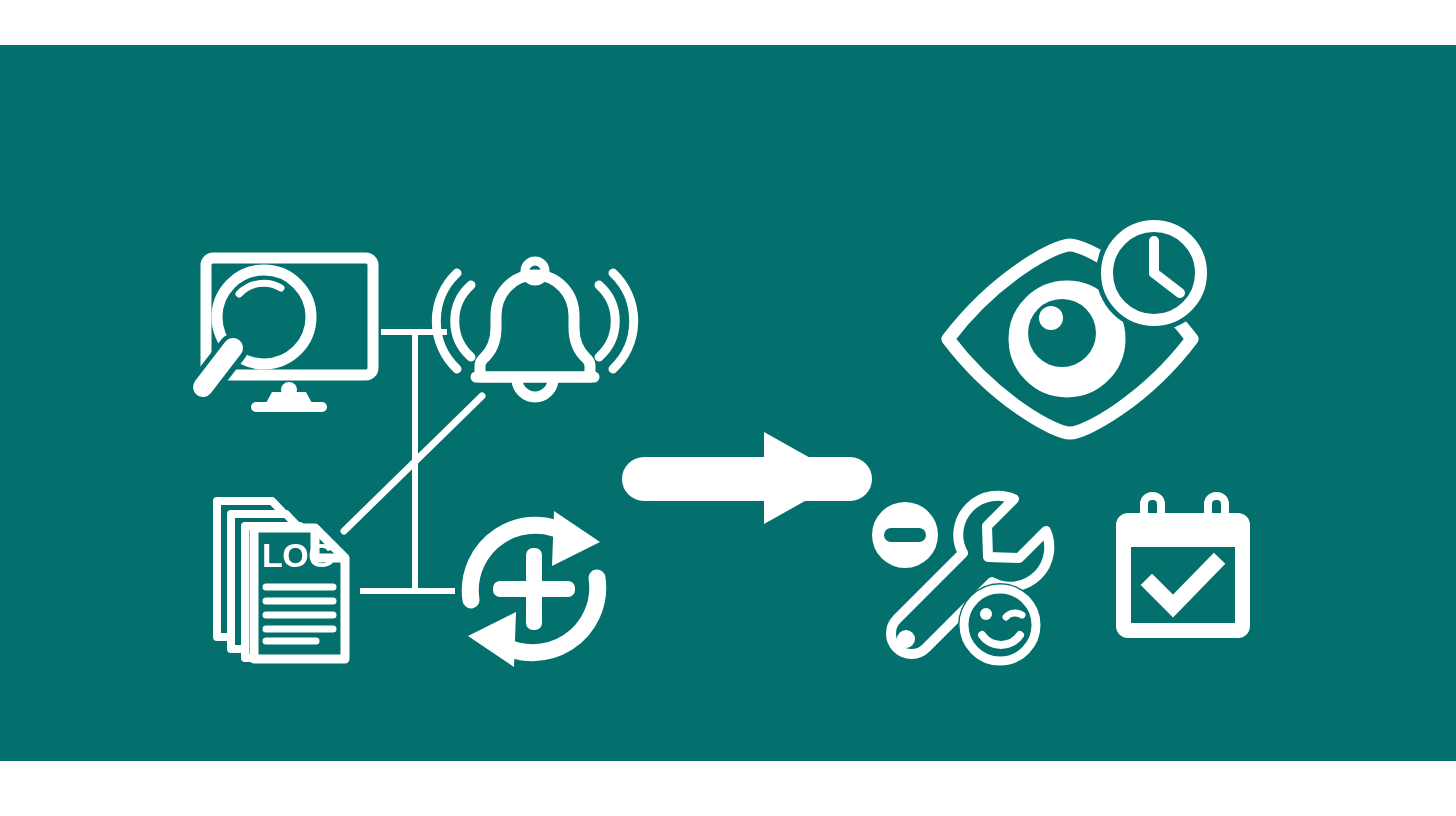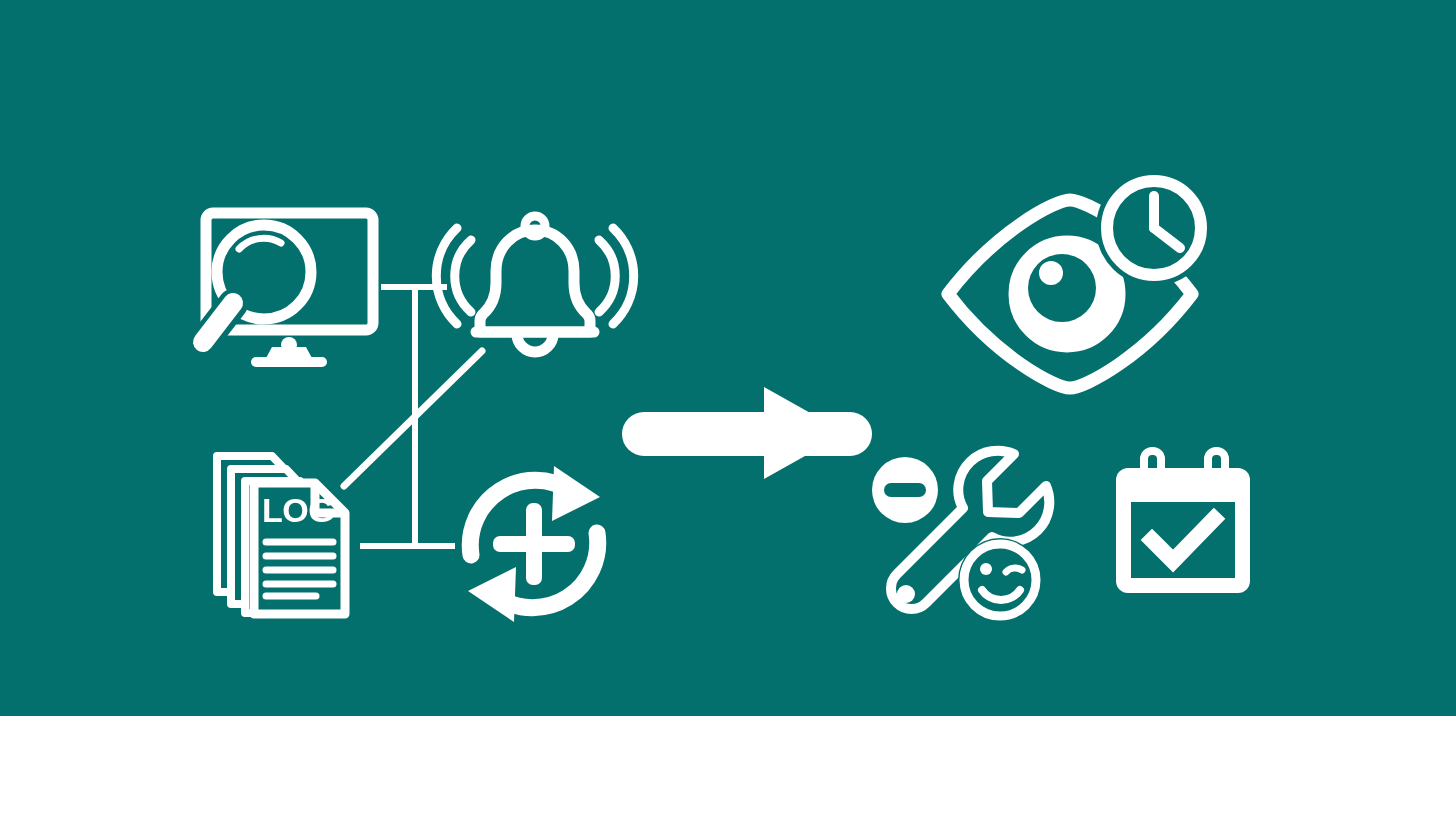--- a/index.html
+++ b/index.html
@@ -11,20 +11,21 @@
     width: 1456px;
     height: 816px;
     overflow: hidden;
     font-family: "Liberation Sans", sans-serif;
   }
   #canvas {
     position: relative;
     width: 1456px;
     height: 716px;
     background: #04706D;
+    margin-top: 45px;
   }
   #diagram-svg {
     position: absolute;
     top: 0;
     left: 0;
     width: 1456px;
     height: 816px;
     display: block;
   }
   .log-label {

